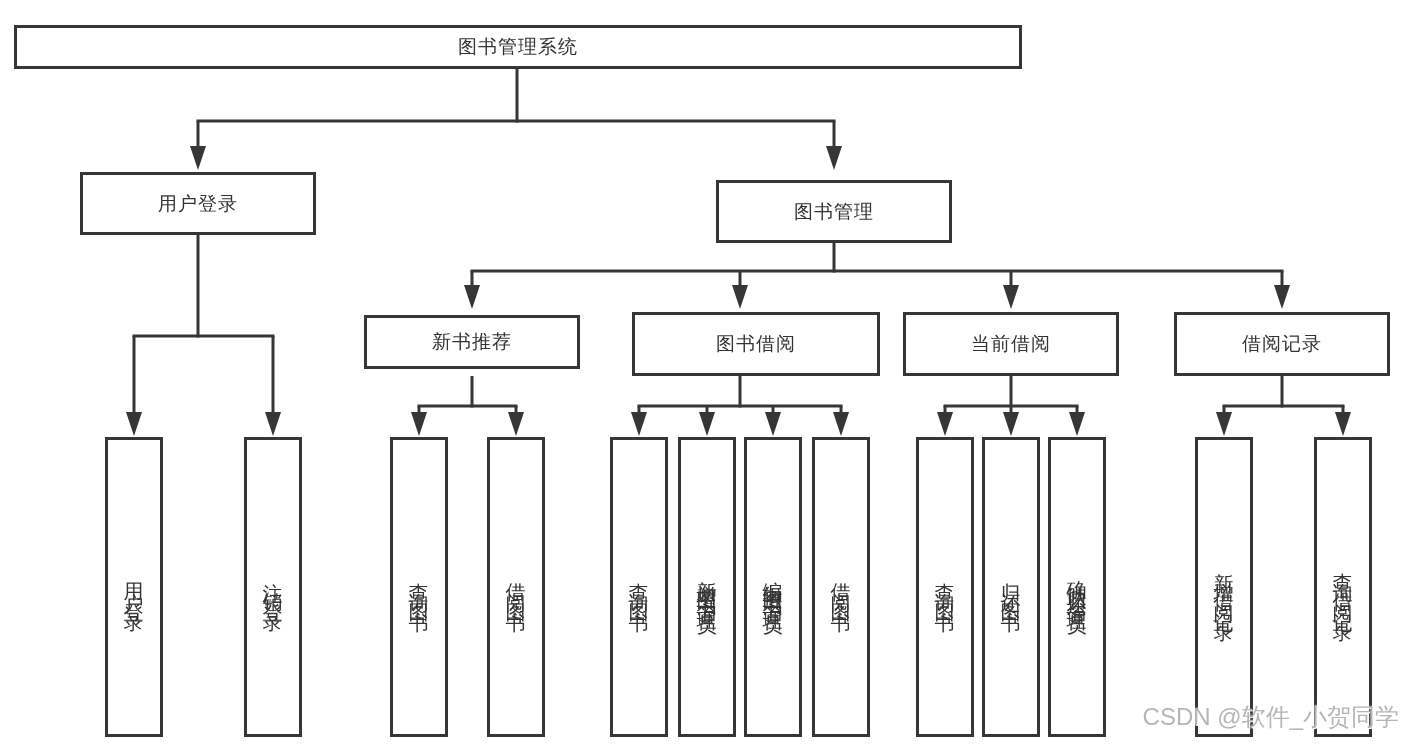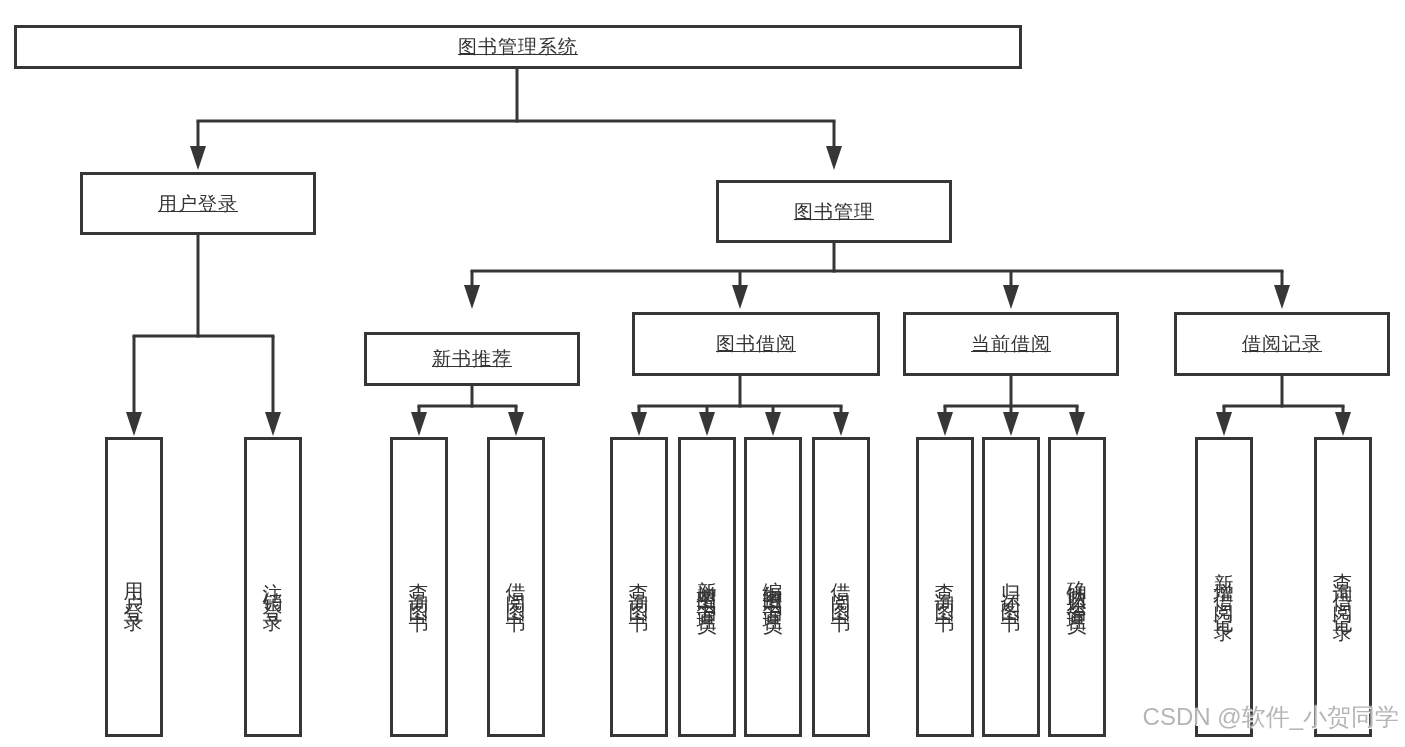--- a/index.html
+++ b/index.html
@@ -25,21 +25,20 @@
     display: flex;
     align-items: center;
     justify-content: center;
     color: #333333;
     z-index: 2;
   }
   .box .hlabel {
     font-size: 19px;
     letter-spacing: 1px;
     white-space: nowrap;
-    text-decoration: underline;
   }
   .leaf .vlabel {
     writing-mode: vertical-rl;
     text-orientation: mixed;
     font-size: 20px;
     letter-spacing: 10px;
     line-height: 1;
     white-space: nowrap;
   }
   .leaf .vlabel.tight { letter-spacing: 5px; }
@@ -137,21 +136,21 @@
     <span class="hlabel">图书管理系统</span>
   </div>
 
   <div class="box" style="left:80px; top:172px; width:236px; height:63px;">
     <span class="hlabel">用户登录</span>
   </div>
   <div class="box" style="left:716px; top:180px; width:236px; height:63px;">
     <span class="hlabel">图书管理</span>
   </div>
 
-  <div class="box" style="left:364px; top:332px; width:216px; height:54px;">
+  <div class="box" style="left:364px; top:315px; width:216px; height:54px;">
     <span class="hlabel">新书推荐</span>
   </div>
   <div class="box" style="left:632px; top:312px; width:248px; height:64px;">
     <span class="hlabel">图书借阅</span>
   </div>
   <div class="box" style="left:903px; top:312px; width:216px; height:64px;">
     <span class="hlabel">当前借阅</span>
   </div>
   <div class="box" style="left:1174px; top:312px; width:216px; height:64px;">
     <span class="hlabel">借阅记录</span>

